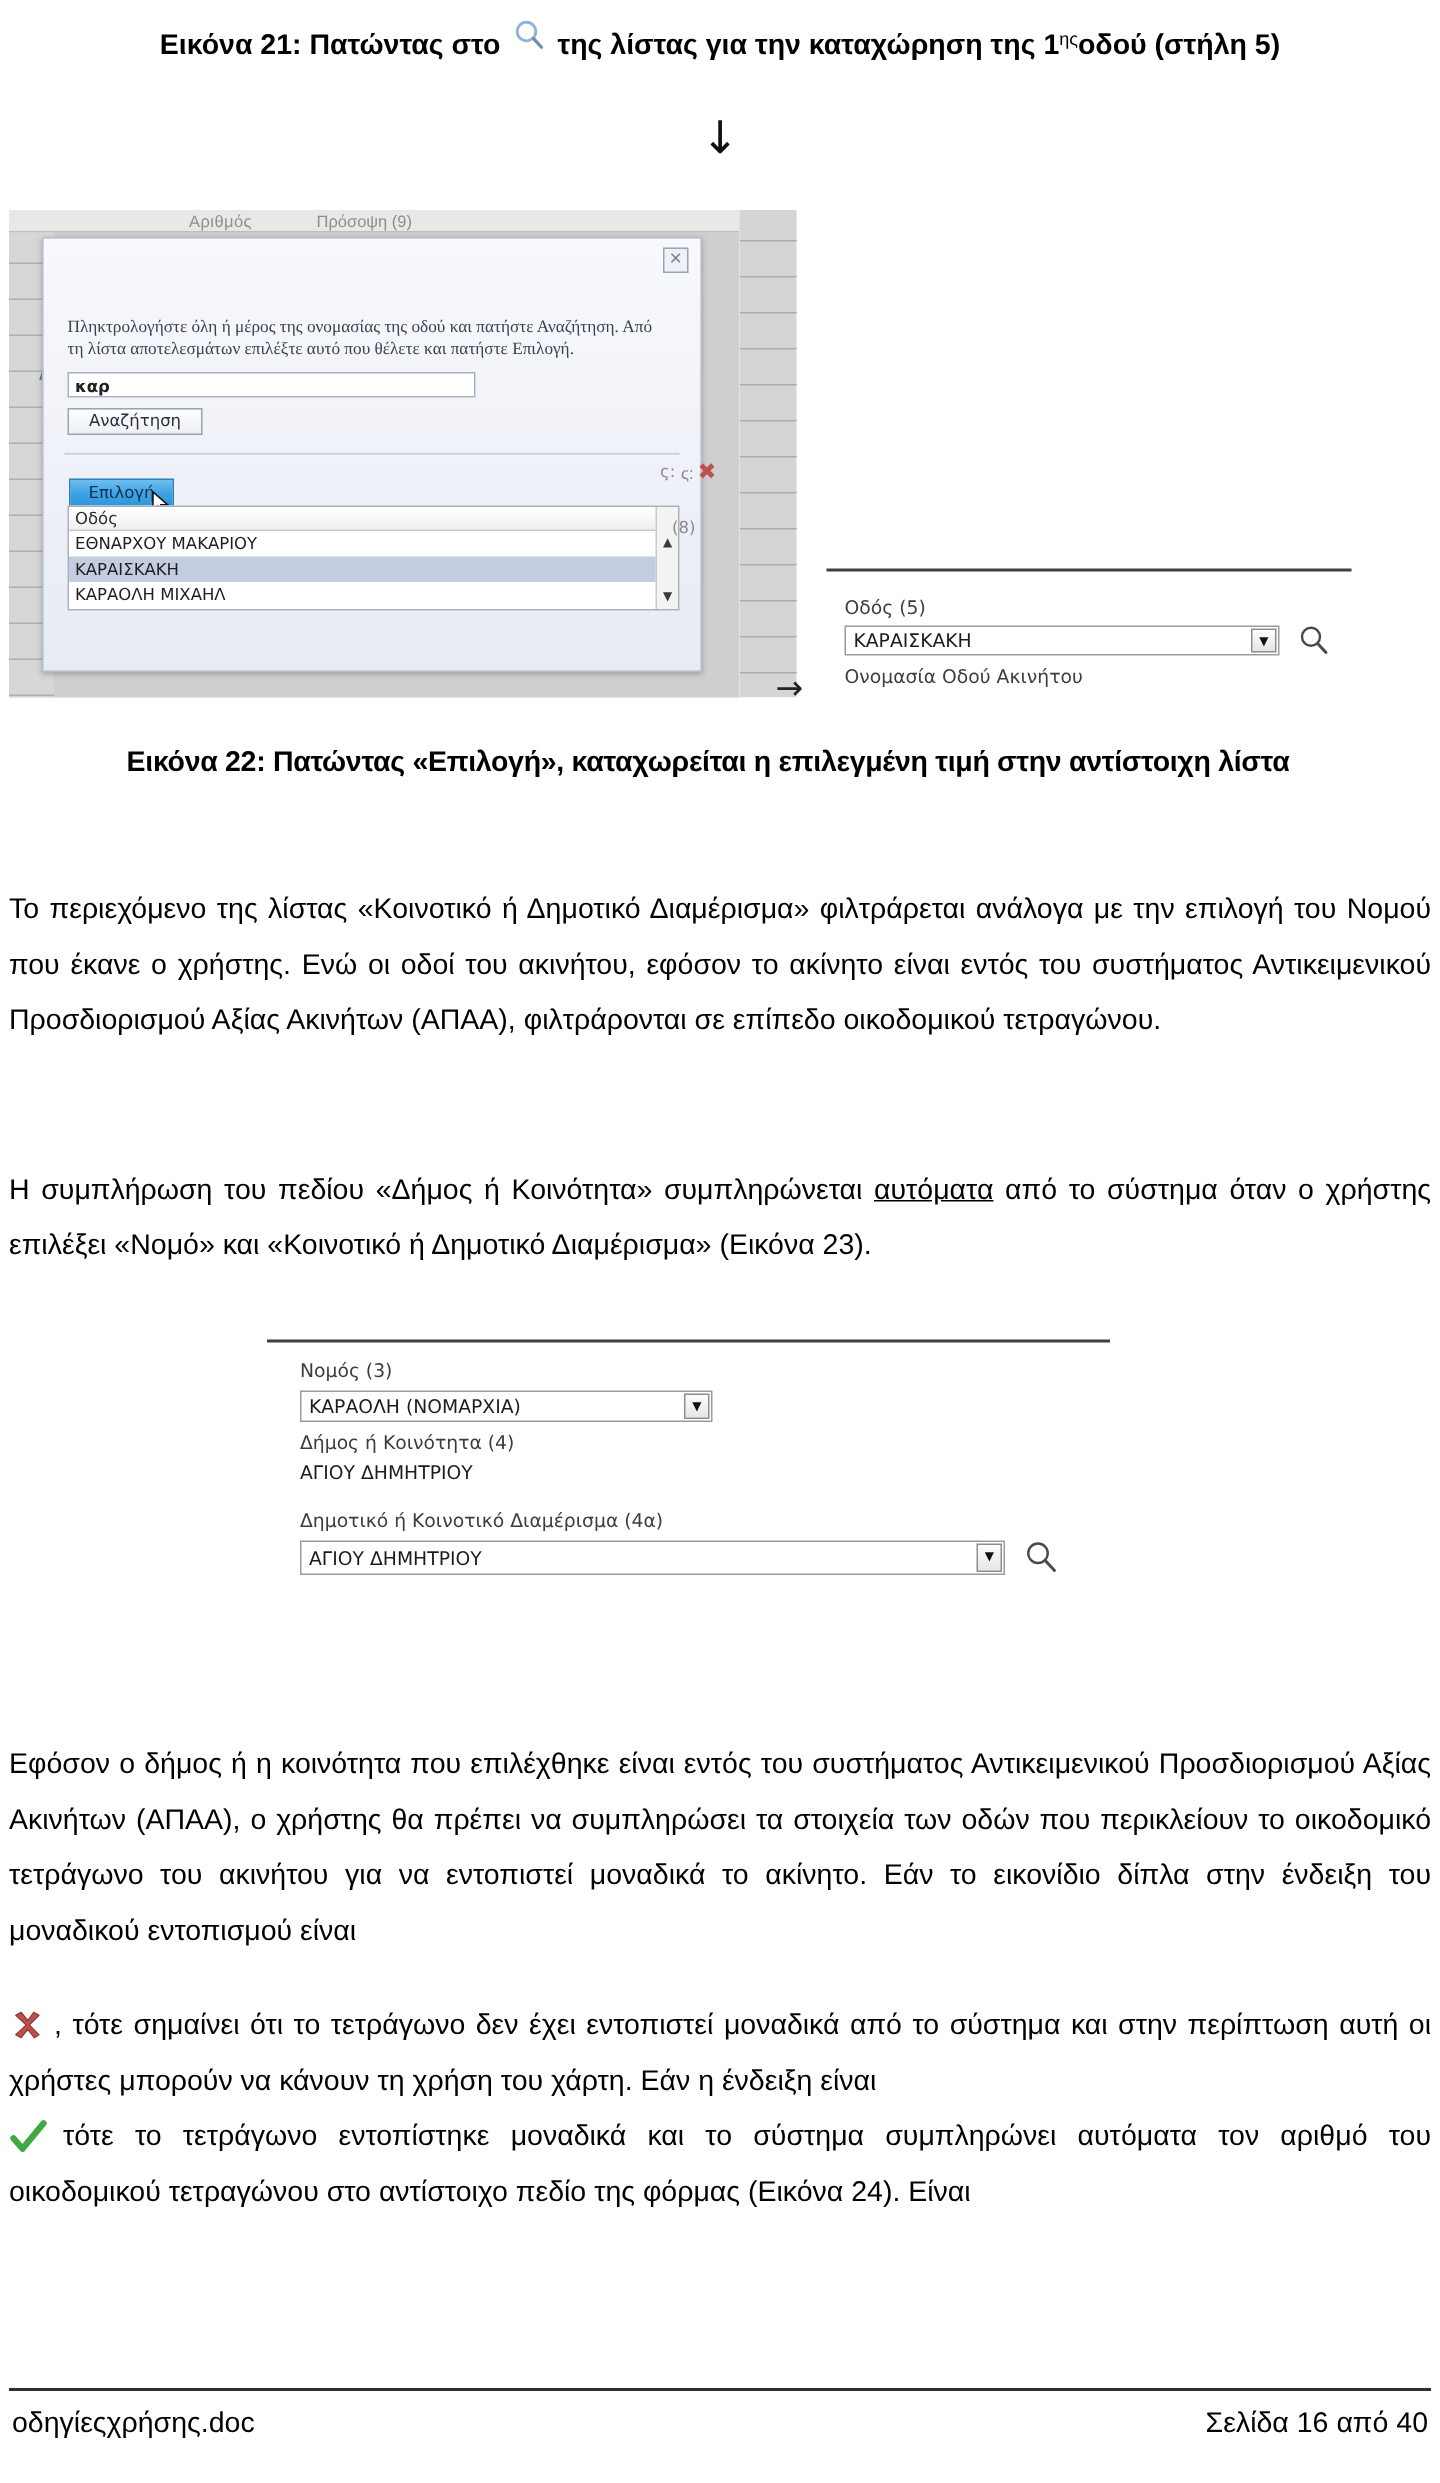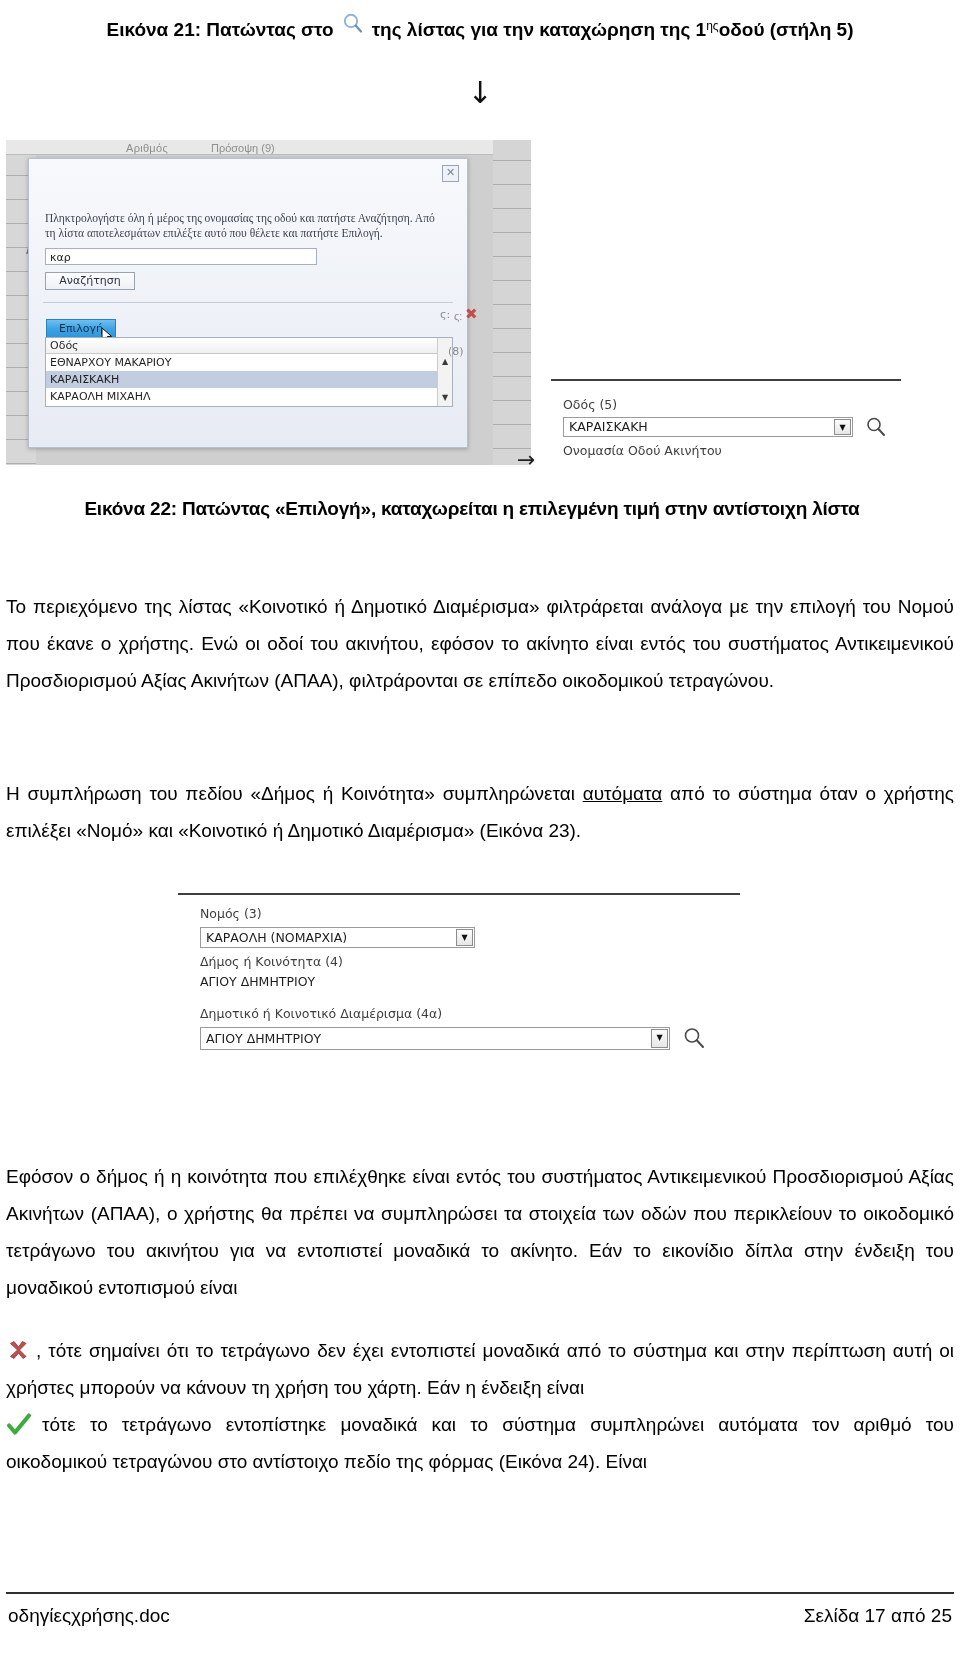--- a/index.html
+++ b/index.html
@@ -161,20 +161,21 @@
     left: 16px; top: 89px;
     width: 272px; height: 17px;
     background: #ffffff;
     border: 1px solid #a9b0bd;
     box-sizing: border-box;
     font-size: 11px;
     color: #222;
     padding: 1px 4px;
     line-height: 15px;
     font-family: "DejaVu Sans", sans-serif;
+    font-weight: bold;
   }
   .btn-search {
     position: absolute;
     left: 16px; top: 113px;
     width: 90px; height: 18px;
     background: linear-gradient(180deg,#fdfdfe 0%,#edf0f5 100%);
     border: 1px solid #9aa3b2;
     box-sizing: border-box;
     font-size: 11px;
     color: #2a3040;
@@ -527,15 +528,15 @@
   <span class="icon-check" style="left:6px; top:1412px;">
     <svg width="26" height="26" viewBox="0 0 26 26">
       <path d="M3 13.5 L9 20.5 L23 3.5" fill="none" stroke="#3faa3f" stroke-width="4.2" stroke-linecap="round" stroke-linejoin="round"></path>
     </svg>
   </span>
 
   <div class="para" style="top:1406px; text-indent:36px;">τότε το τετράγωνο εντοπίστηκε μοναδικά και το σύστημα συμπληρώνει αυτόματα τον αριθμό του οικοδομικού τετραγώνου στο αντίστοιχο πεδίο της φόρμας (Εικόνα 24). Είναι</div>
 
   <div class="footer-rule"></div>
   <div class="footer-left">οδηγίεςχρήσης.doc</div>
-  <div class="footer-right">Σελίδα 17 από 25</div>
+  <div class="footer-right">Σελίδα 16 από 40</div>
 
 </div>
 
 </body></html>

